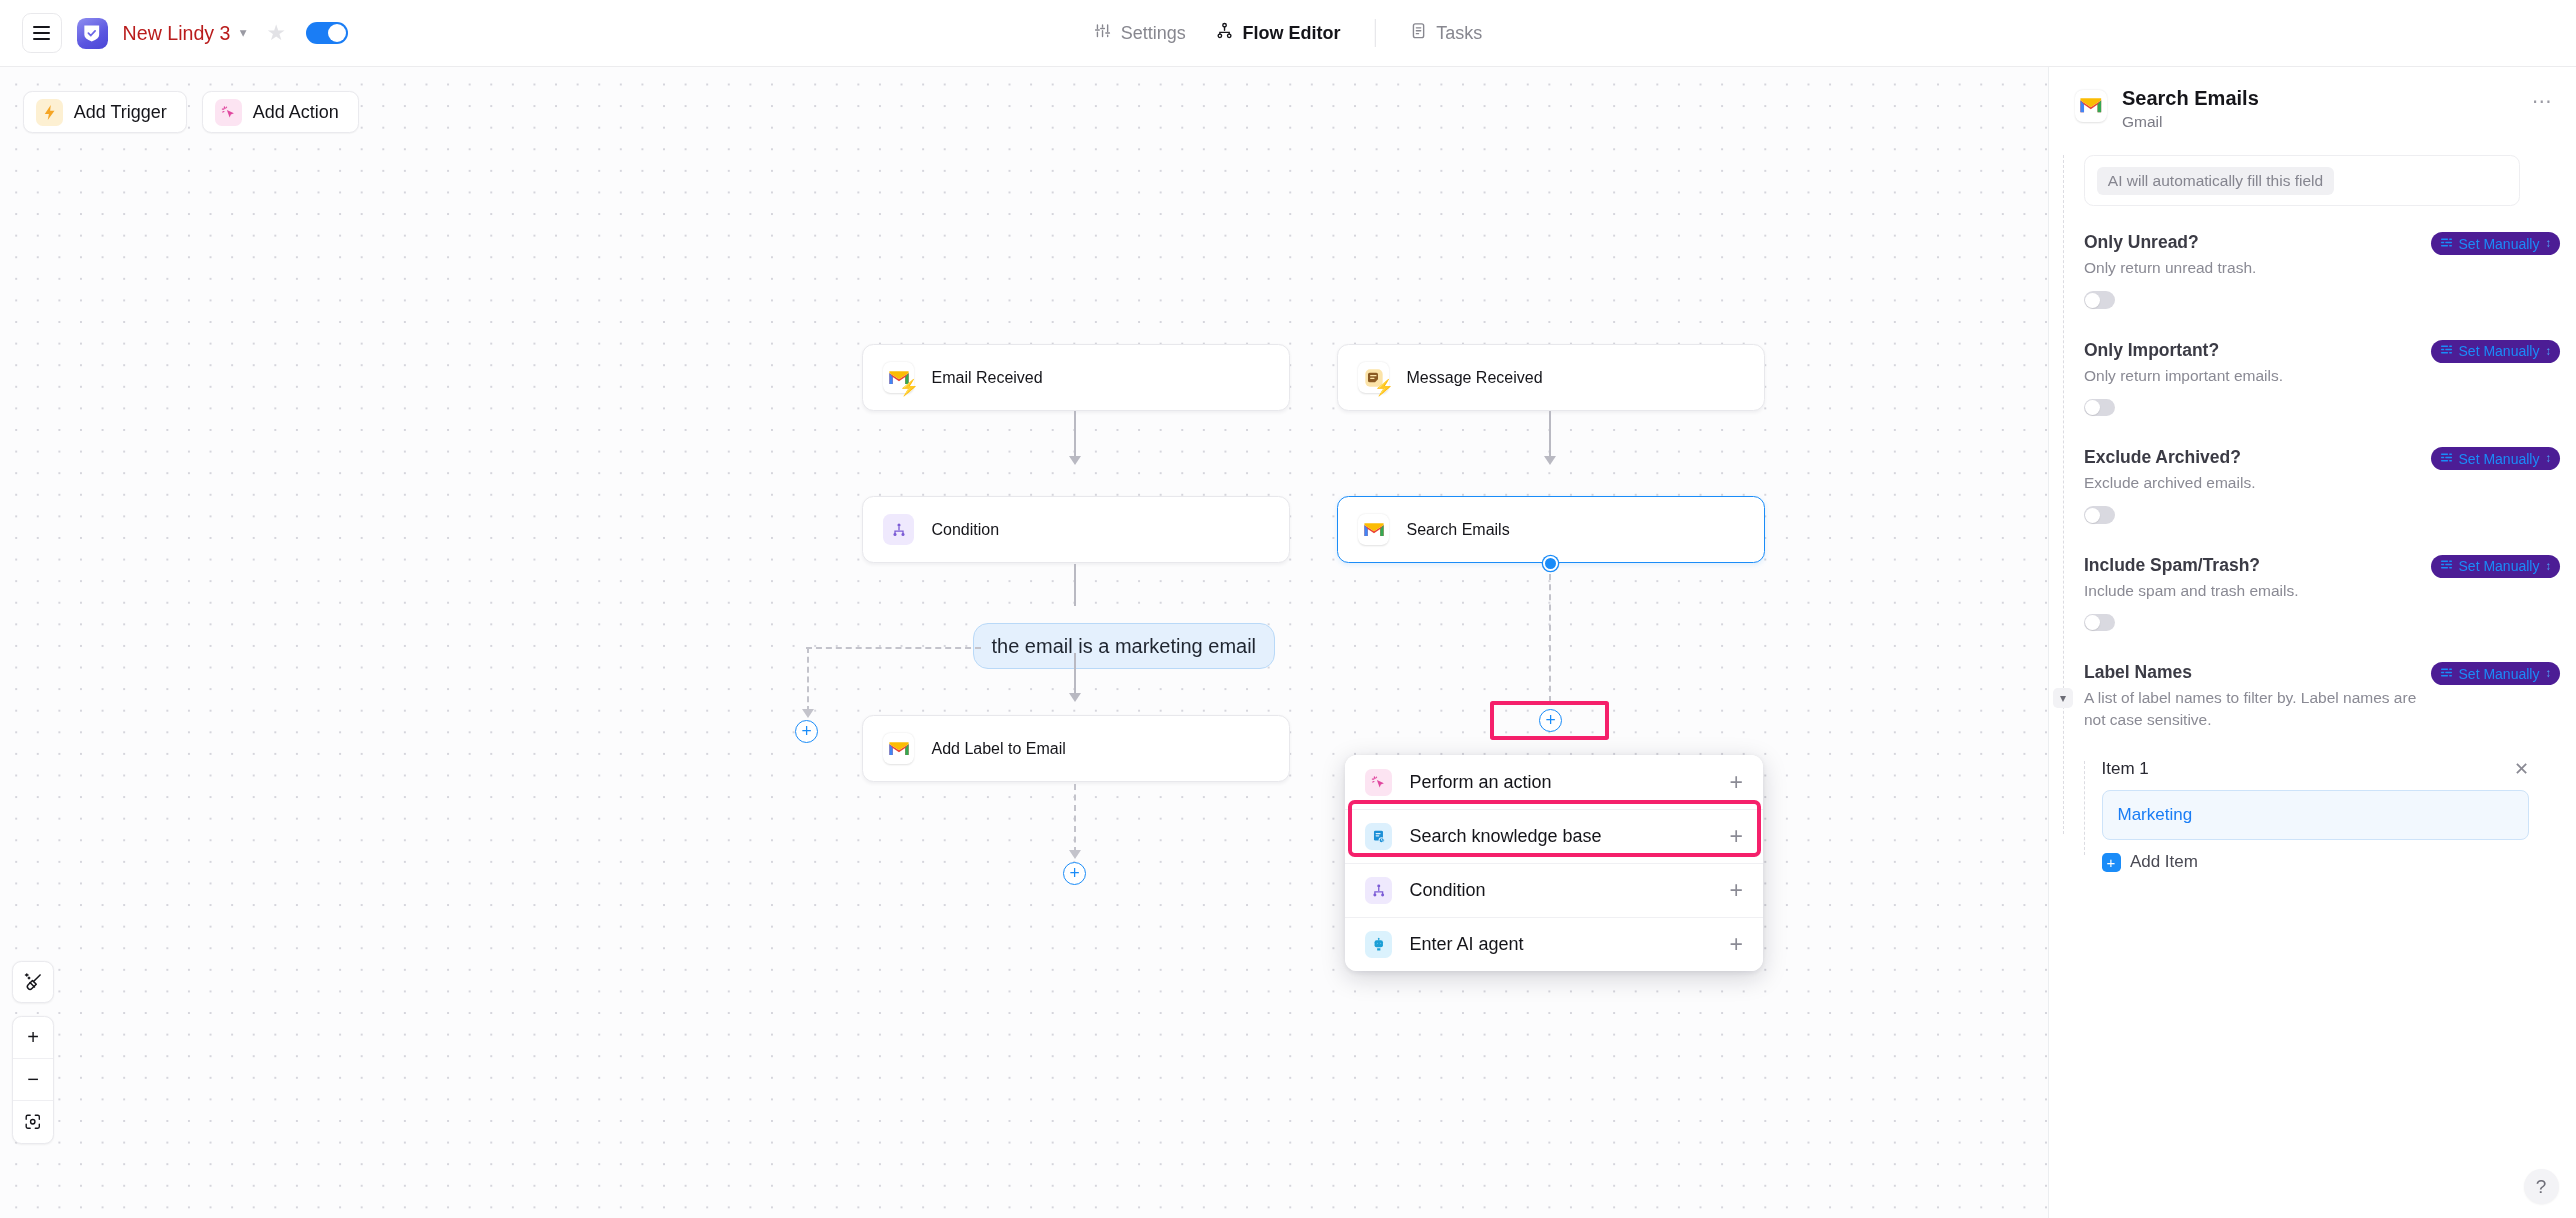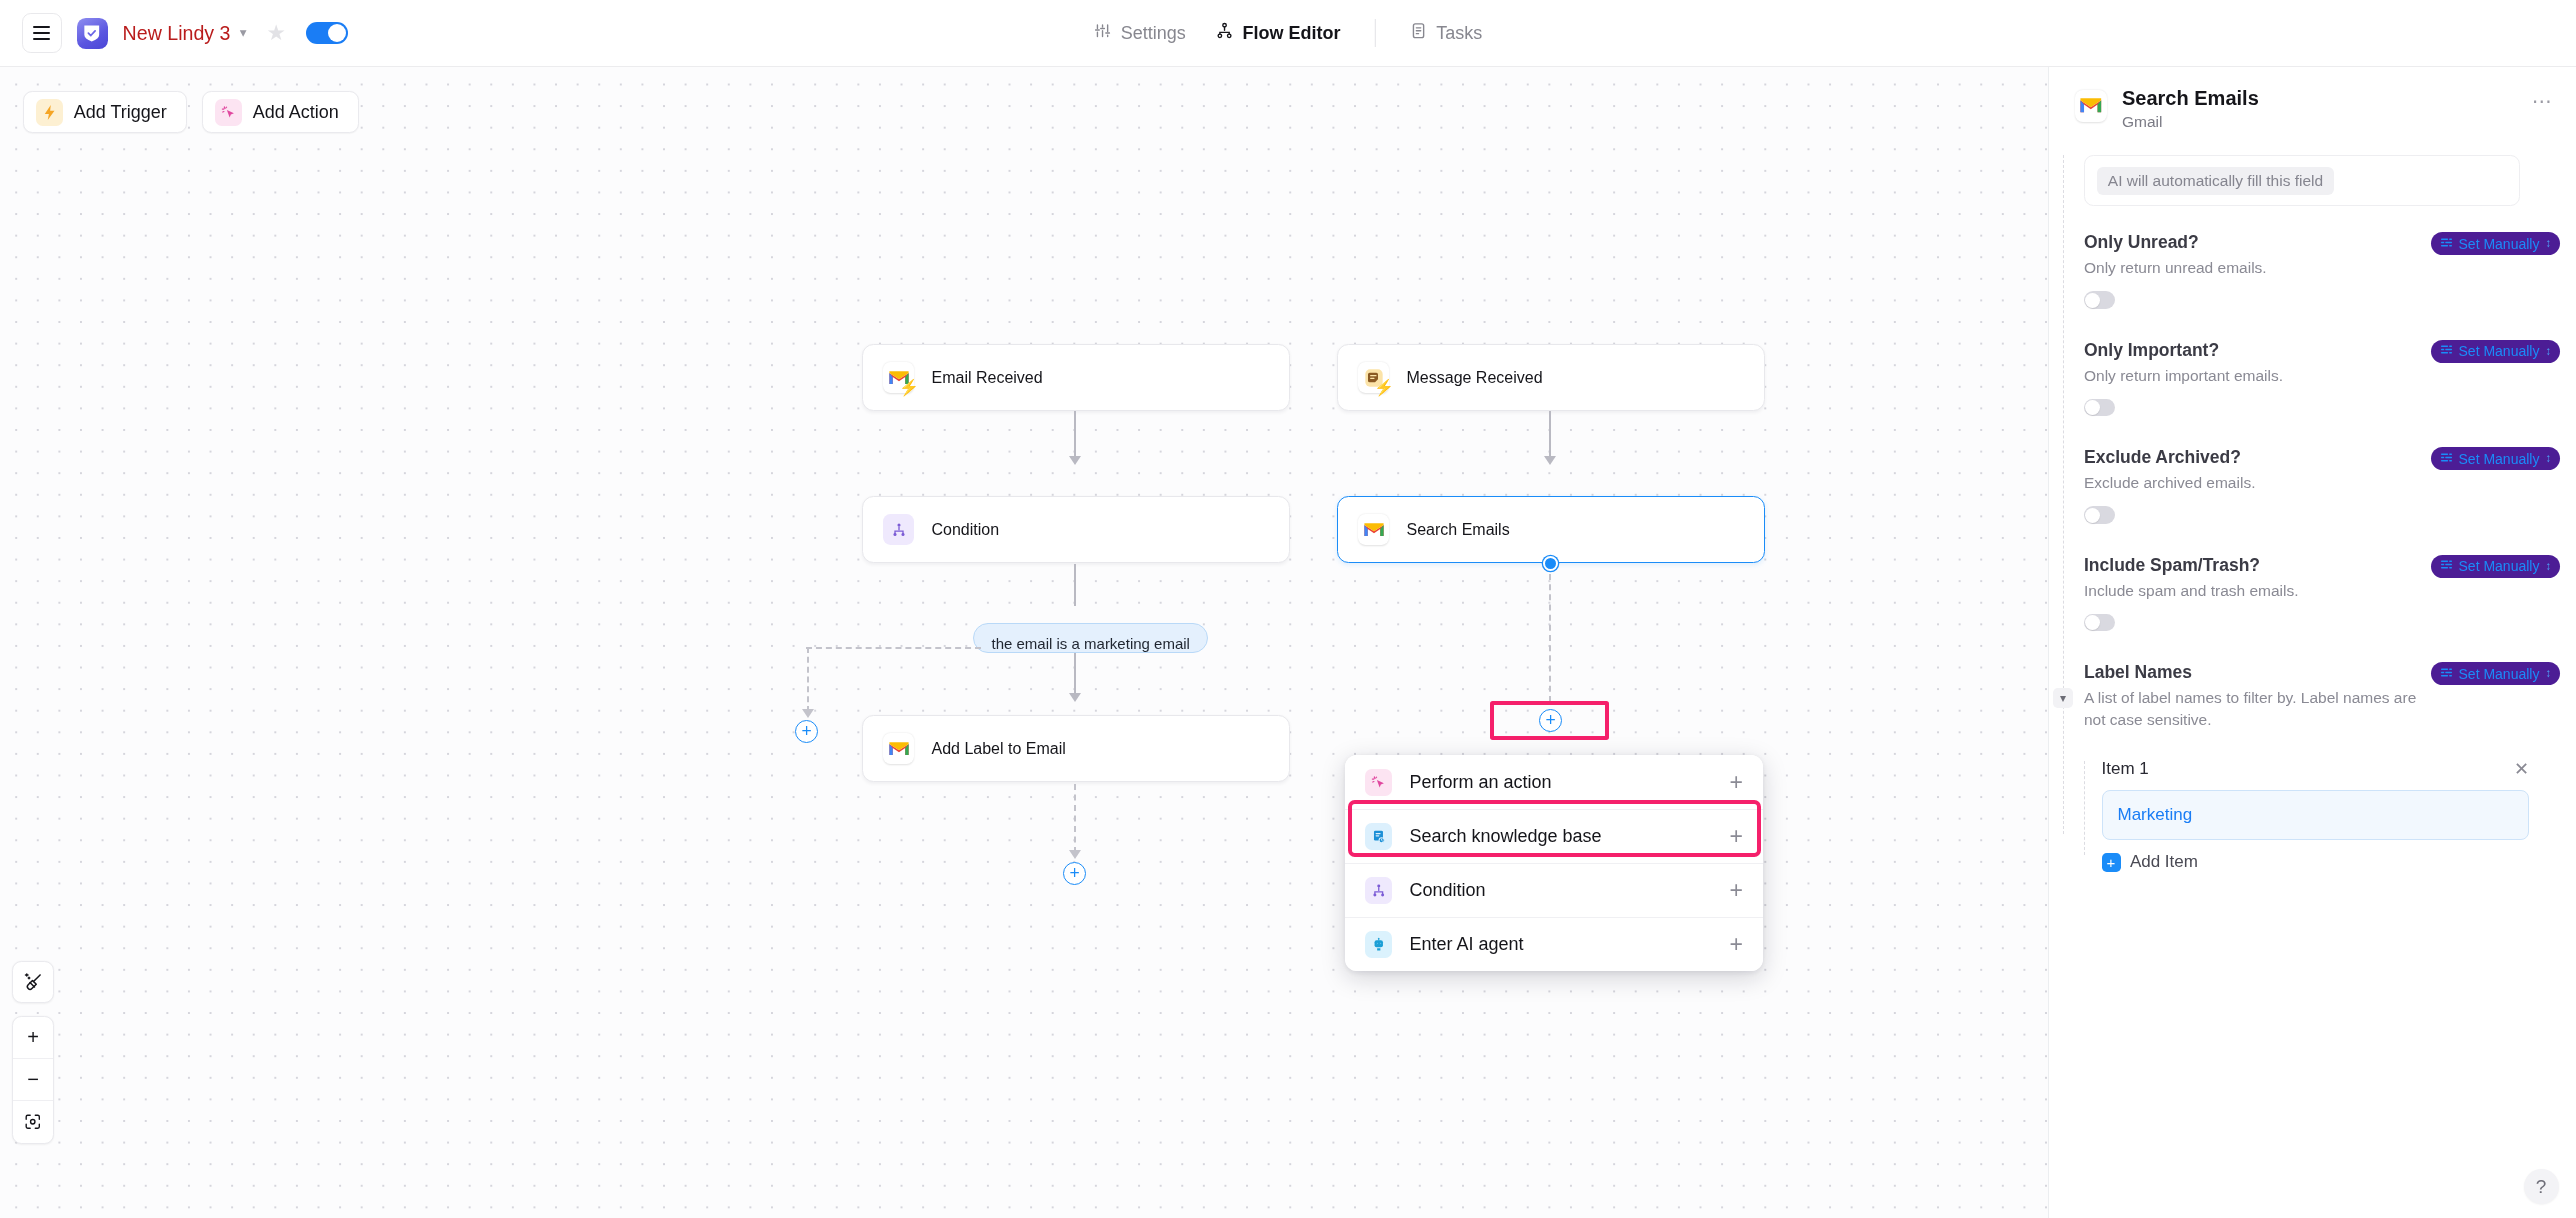--- a/index.html
+++ b/index.html
@@ -110,22 +110,22 @@
   .edge { position: absolute; background: #b9b9c2; }
   .edge-dash { position: absolute; border-left: 2px dashed #c3c3cb; }
   .edge-dash-h { position: absolute; border-top: 2px dashed #c3c3cb; }
   .arrowhead {
     position: absolute; width: 0; height: 0;
     border-left: 6.7px solid transparent; border-right: 6.7px solid transparent;
     border-top: 9.4px solid #b9b9c2;
   }
   .cond-pill {
     position: absolute; background: #e4f0fd; border: 0.7px solid #b9d9f8;
-    border-radius: 15px; height: 30px; display: flex; align-items: flex-end;
-    padding: 0 17.5px; font-size: 15px; color: #1f2530; white-space: nowrap;
+    border-radius: 15px; height: 46px; display: flex; align-items: center;
+    padding: 0 17.5px; font-size: 20px; color: #1f2530; white-space: nowrap;
   }
   .plus-circle {
     position: absolute; width: 23px; height: 23px; border-radius: 50%;
     border: 1.7px solid #1a8cf8; color: #1a8cf8; background: #fff;
     display: flex; align-items: center; justify-content: center;
     font-size: 17.5px; line-height: 1; cursor: pointer; font-weight: 400;
   }
   .blue-dot {
     position: absolute; width: 15px; height: 15px; border-radius: 50%;
     background: #1a8cf8; border: 2px solid #fff; box-shadow: 0 0 0 1.3px #1a8cf8;
@@ -514,21 +514,21 @@
       <div class="field" style="margin-bottom:26px;">
         <div class="ai-fill-box">
           <span class="ai-chip">AI will automatically fill this field</span>
         </div>
       </div>
 
       <div class="field">
         <div class="field-top">
           <div>
             <div class="field-label">Only Unread?</div>
-            <div class="field-desc">Only return unread emails.</div>
+            <div class="field-desc">Only return unread trash.</div>
           </div>
           <div class="set-manually">
             <span>
               <svg width="13" height="13" viewBox="0 0 20 20" fill="none" stroke="#1a8cf8" stroke-width="2" stroke-linecap="round">
                 <path d="M2.5 5h9M15 5h2.5M2.5 10h3M9 10h8.5M2.5 15h9M15 15h2.5"></path>
               </svg>
             </span>
             <span>Set Manually</span>
             <span class="sm-chev">↕</span>
           </div>

